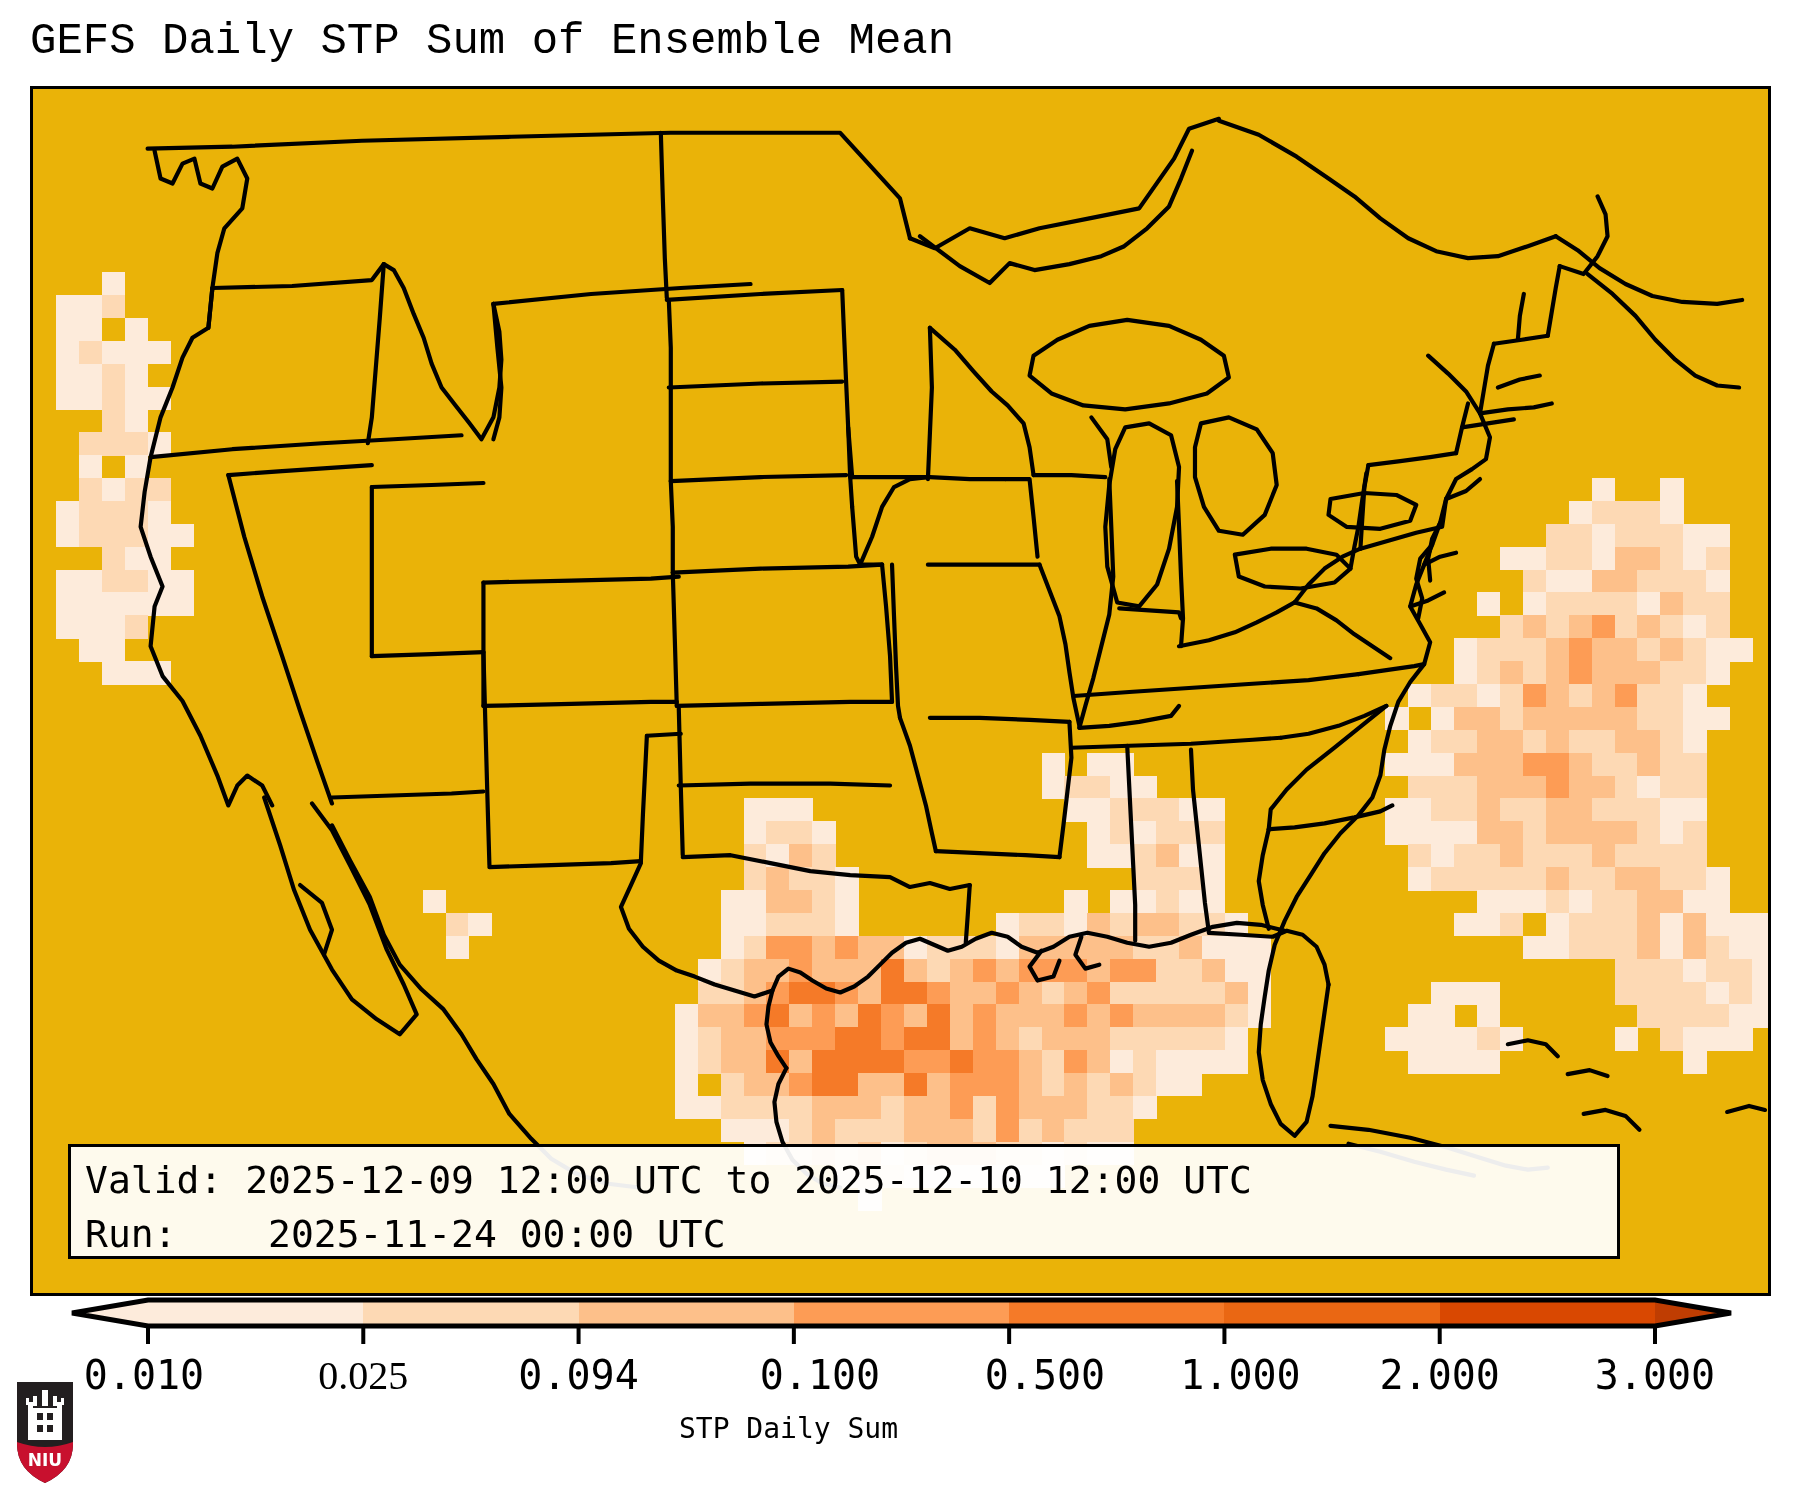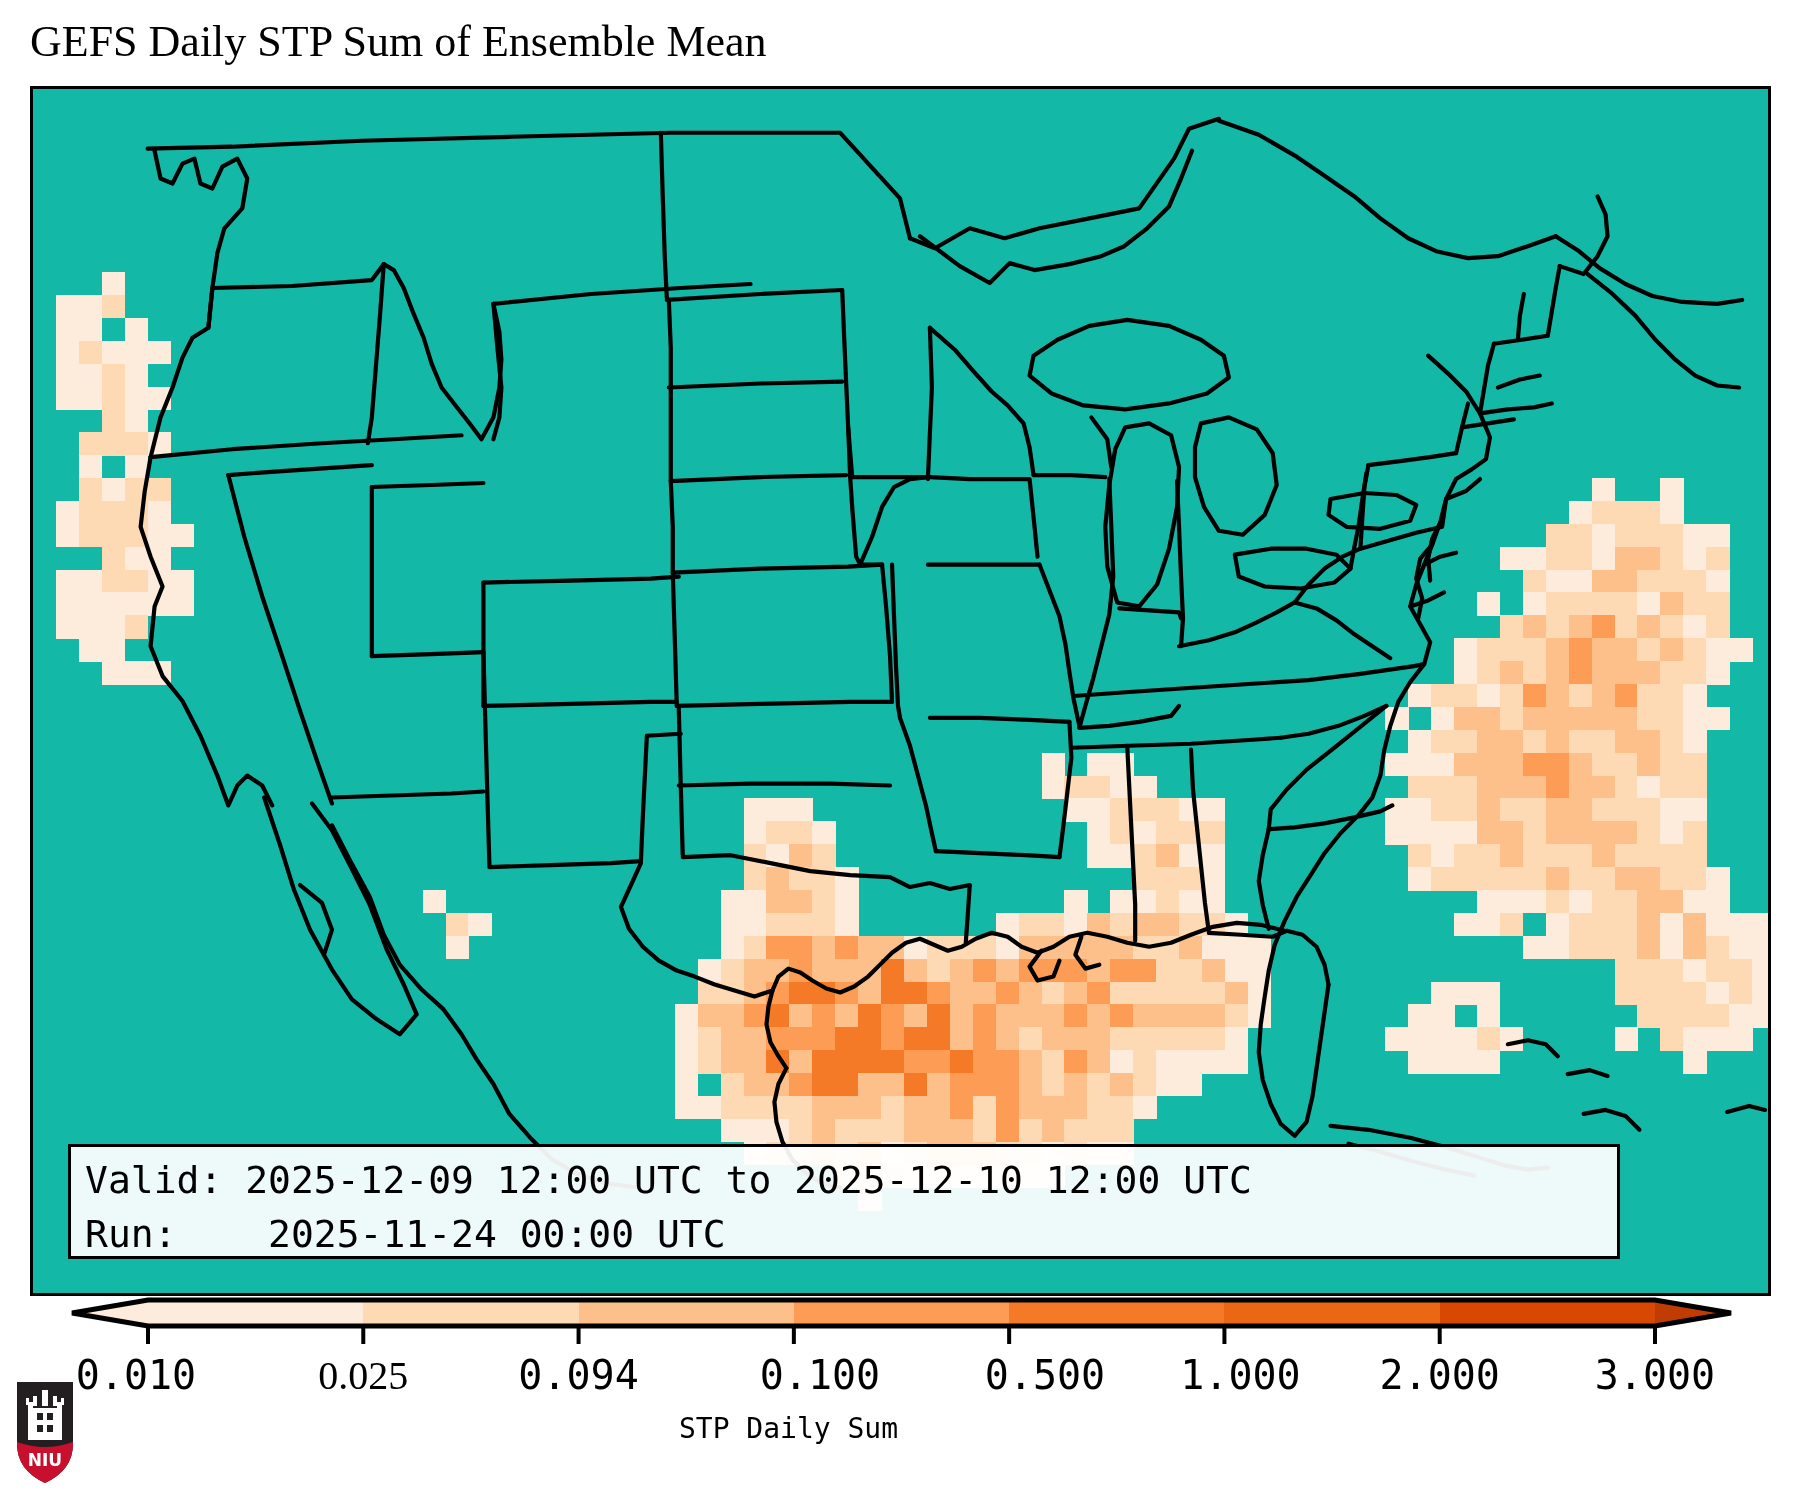--- a/index.html
+++ b/index.html
@@ -4,29 +4,29 @@
 <style>
   html,body{margin:0;padding:0;background:#ffffff;}
   body{width:1803px;height:1500px;position:relative;
        font-family:"DejaVu Sans Mono","Liberation Mono",monospace;
        overflow:hidden;}
 
   
   #title{
     position:absolute; left:30px; top:16px;
     font-size:44px; letter-spacing:0px; color:#000;
-    white-space:pre; font-family:Liberation Serif, serif;
+    white-space:pre; font-family:Liberation Mono, monospace;
   }
 
   
   #map-frame{
     position:absolute; left:30px; top:86px;
     width:1741px; height:1210px;
     border:3px solid #000; box-sizing:border-box;
-    background:#14b8a6; overflow:hidden;
+    background:#eab308; overflow:hidden;
   }
   #map-canvas{position:absolute;inset:0;width:100%;height:100%;display:block;}
   #field-layer{position:absolute;inset:0;width:100%;height:100%;display:block;}
 
   
   #info-box{
     position:absolute; left:35px; top:1055px;
     width:1552px; height:115px;
     border:3px solid #000; background:rgba(255,255,255,0.93);
     box-sizing:border-box; padding:6px 14px 0 14px;
@@ -1003,21 +1003,21 @@
         <line x1="578.5714285714286" y1="30" x2="578.5714285714286" y2="48"></line>
         <line x1="793.8571428571429" y1="30" x2="793.8571428571429" y2="48"></line>
         <line x1="1009.1428571428571" y1="30" x2="1009.1428571428571" y2="48"></line>
         <line x1="1224.4285714285713" y1="30" x2="1224.4285714285713" y2="48"></line>
         <line x1="1439.7142857142858" y1="30" x2="1439.7142857142858" y2="48"></line>
         <line x1="1655" y1="30" x2="1655" y2="48"></line>
       </g>
   </svg>
 </div>
 <div id="cbar-ticklabels">
-    <div class="cb-tick-label" style="left: 136px;">0.010</div>
+    <div class="cb-tick-label" style="left: 144px;">0.010</div>
     <div class="cb-tick-label" style="left: 363.286px; font-family: Liberation Serif, serif;">0.025</div>
     <div class="cb-tick-label" style="left: 578.571px;">0.094</div>
     <div class="cb-tick-label" style="left: 820px;">0.100</div>
     <div class="cb-tick-label" style="left: 1045px;">0.500</div>
     <div class="cb-tick-label" style="left: 1224.43px; margin-left: 16px;">1.000</div>
     <div class="cb-tick-label" style="left: 1439.71px;">2.000</div>
     <div class="cb-tick-label" style="left: 1655px;">3.000</div>
   </div>
 <div id="cbar-title">
   <span>STP Daily Sum</span>

